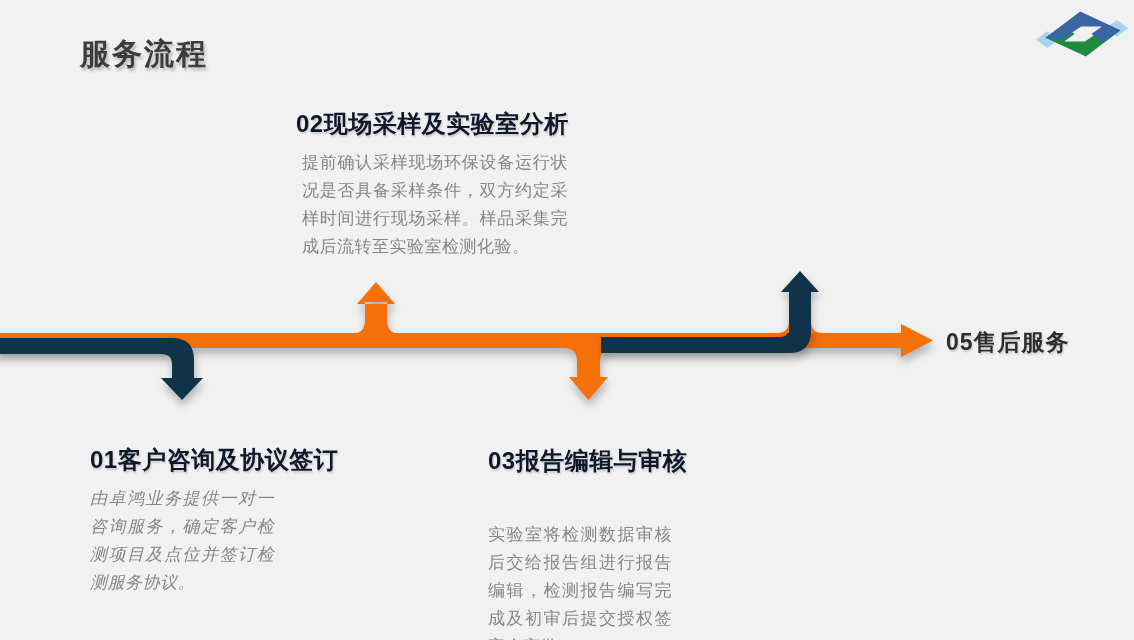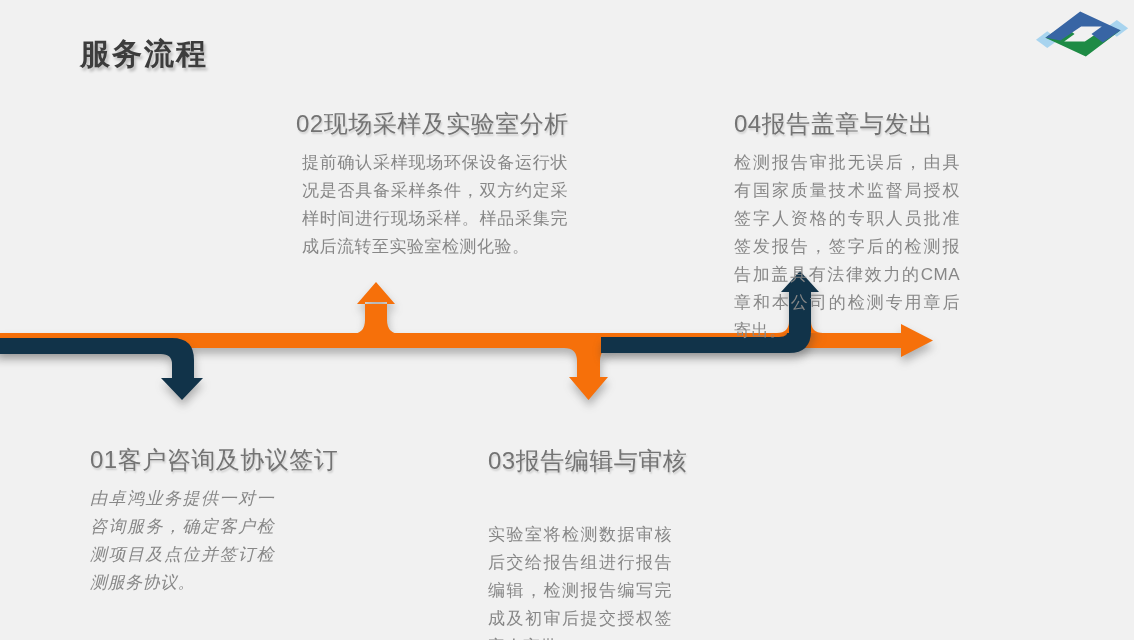--- a/index.html
+++ b/index.html
@@ -23,21 +23,21 @@
     position:absolute;left:1036px;top:3px;width:94px;height:62px;
   }
   .flow-svg{
     position:absolute;left:0;top:0;width:1134px;height:640px;
     overflow:visible;
   }
   .shadowed{filter:drop-shadow(1px 6px 4px rgba(60,60,60,0.35));}
   .step-block{position:absolute;}
   .step-block h2{
     margin:0 0 9px 0;
-    font-size:24px;font-weight:normal;color:#737373;
+    font-size:24px;font-weight:bold;color:#0f172a;
     letter-spacing:0.5px;white-space:nowrap;
     text-shadow:1px 2px 2px rgba(0,0,0,0.15);
   }
   .step-block p{
     margin:0;
     font-size:17px;line-height:28px;color:#878787;
     letter-spacing:0.5px;
     text-align:justify;
   }
   #step-02-block{left:296px;top:108px;}
@@ -92,29 +92,26 @@
       <path d="M777,333 Q789,333 789,321 L789,333 Z
                M823,333 Q811,333 811,321 L811,333 Z" fill="#F6700A"></path>
     </g>
   </svg>
 
   <div class="step-block" id="step-02-block">
     <h2>02现场采样及实验室分析</h2>
     <p>提前确认采样现场环保设备运行状况是否具备采样条件，双方约定采样时间进行现场采样。样品采集完成后流转至实验室检测化验。</p>
   </div>
 
-  <div class="step-block" id="step-04-block">
-    <h2>04报告盖章与发出</h2>
-    <p>检测报告审批无误后，由具有国家质量技术监督局授权签字人资格的专职人员批准签发报告，签字后的检测报告加盖具有法律效力的CMA章和本公司的检测专用章后寄出。</p>
-  </div>
 
   <div class="step-block" id="step-01-block">
     <h2>01客户咨询及协议签订</h2>
     <p>由卓鸿业务提供一对一咨询服务，确定客户检测项目及点位并签订检测服务协议。</p>
   </div>
 
   <div class="step-block" id="step-03-block">
     <h2>03报告编辑与审核</h2>
     <p>实验室将检测数据审核后交给报告组进行报告编辑，检测报告编写完成及初审后提交授权签字人审批。</p>
   </div>
 
+  <div class="step5-label">05售后服务</div>
 
 </div>
 
 </body></html>

